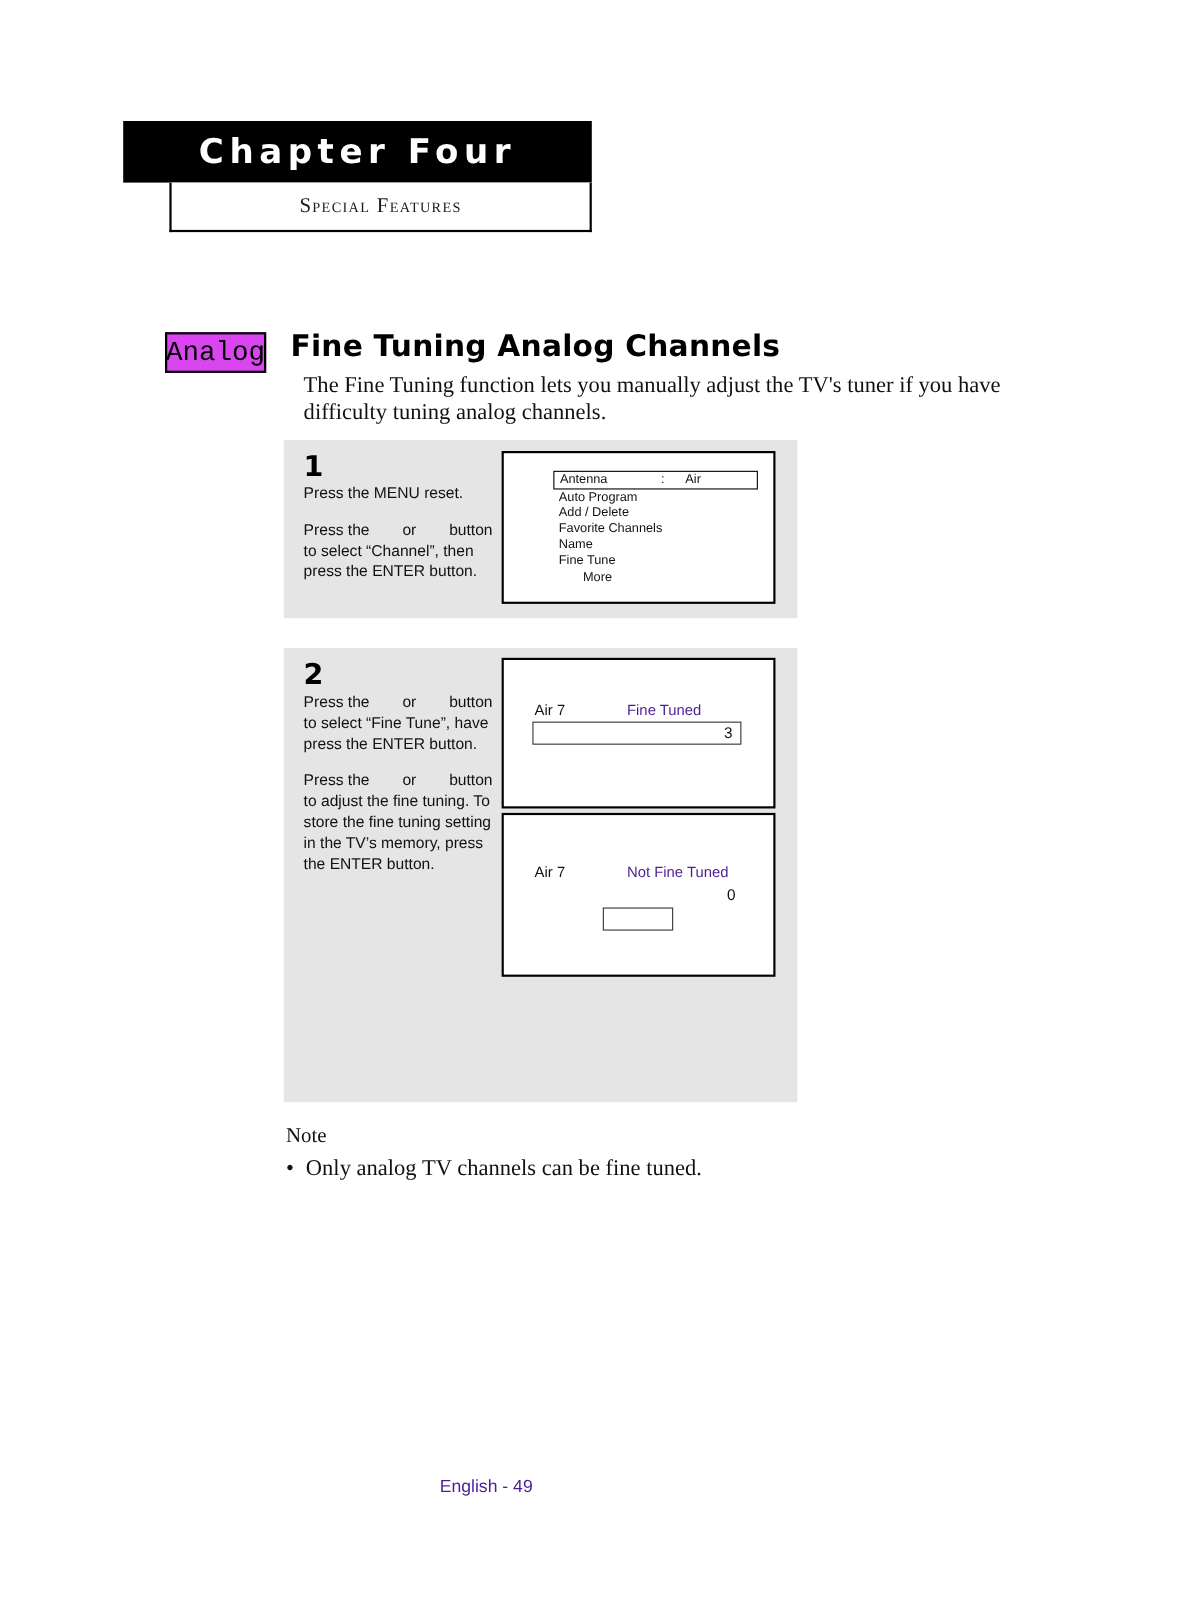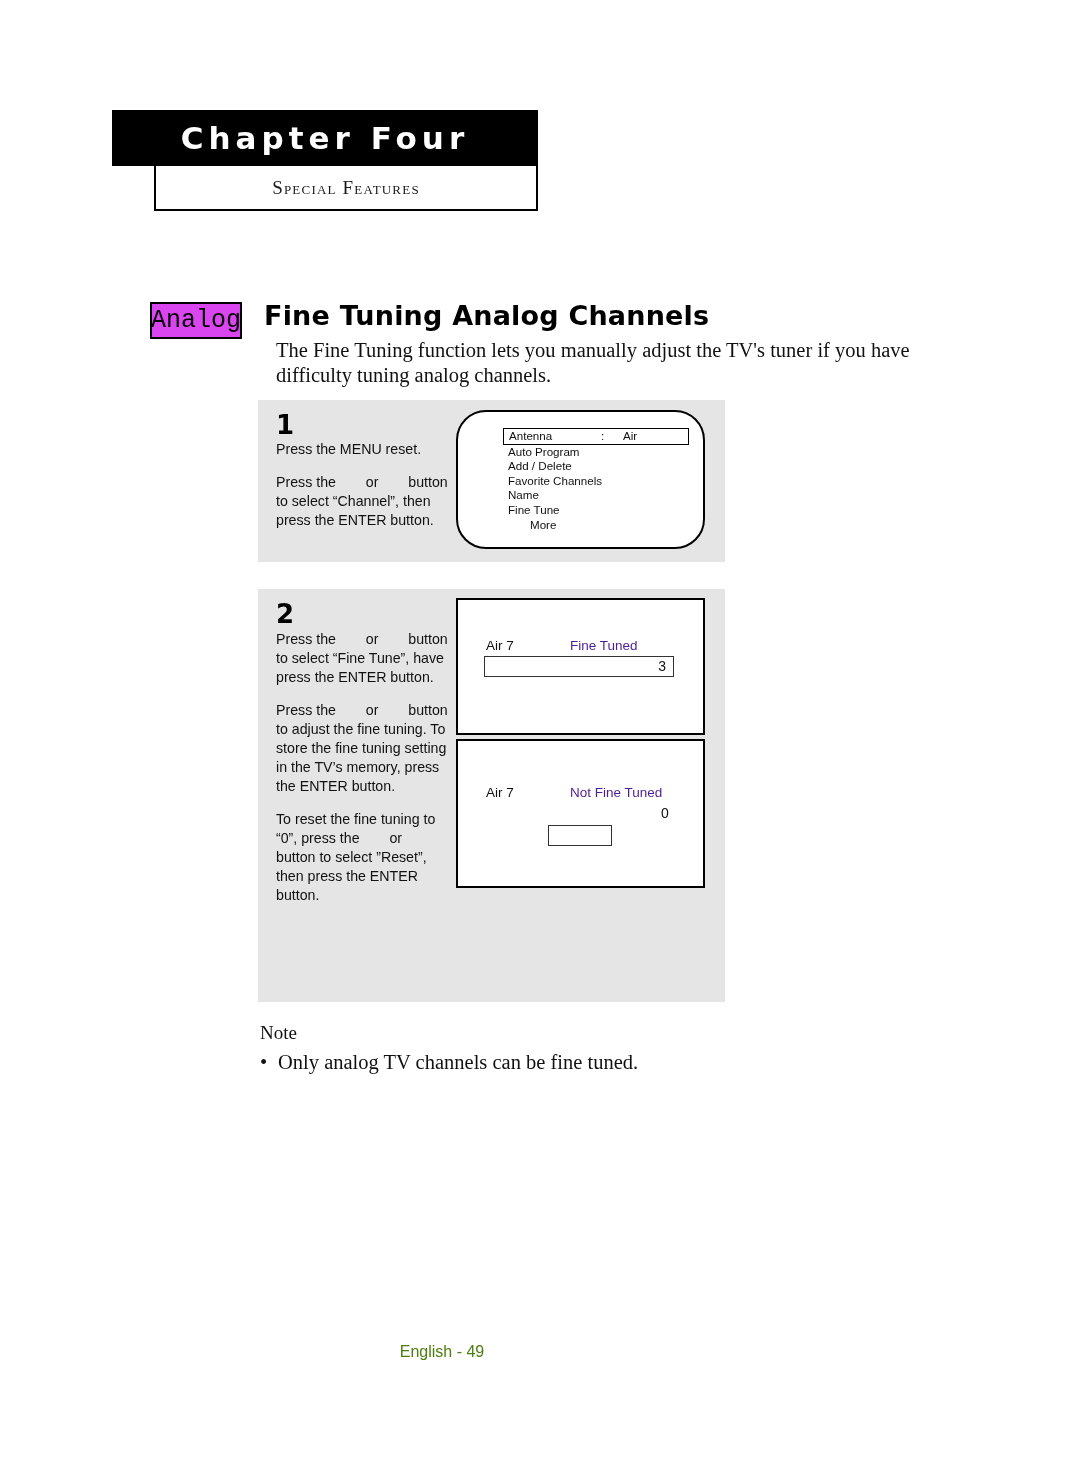--- a/index.html
+++ b/index.html
@@ -124,21 +124,21 @@
   .step-text p { margin: 0 0 14px 0; }
   .step-text p:last-child { margin-bottom: 0; }
   .gapglyph { display: inline-block; width: 22px; }
 
   
   .tv {
     position: absolute;
     border: 2px solid #000000;
     background: #ffffff;
   }
-  #tv-menu   { left: 456px; top: 410px; width: 245px; height: 135px; border-radius: 30px; }
+  #tv-menu   { left: 456px; top: 410px; width: 245px; height: 135px; }
   #tv-tuned  { left: 456px; top: 598px; width: 245px; height: 133px; }
   #tv-untuned{ left: 456px; top: 739px; width: 245px; height: 145px; }
 
   .menu-list {
     position: absolute;
     left: 50px;
     top: 16px;
     font-family: "Liberation Sans", sans-serif;
     font-size: 11.6px;
     line-height: 14.6px;
@@ -221,21 +221,21 @@
 
   
   .footer {
     position: absolute;
     left: 0;
     top: 1343px;
     width: 884px;
     text-align: center;
     font-family: "Liberation Sans", sans-serif;
     font-size: 16px;
-    color: #4d7c0f;
+    color: #4c1d95;
   }
 </style>
 </head>
 <body>
 
 <div class="chapter-header">
   <div class="chapter-bar">
     <span class="chapter-bar-text">Chapter Four</span>
   </div>
   <div class="chapter-sub">
@@ -279,23 +279,20 @@
 
 <div class="panel" id="panel-2">
   <div class="step-num" style="left:18px; top:10px;">2</div>
   <div class="step-text" style="left:18px; top:41px;">
     <p>
       <span>Press the </span><span class="gapglyph"></span><span> or </span><span class="gapglyph"></span><span> button to select “Fine Tune”, have press the ENTER button.</span>
     </p>
     <p>
       <span>Press the </span><span class="gapglyph"></span><span> or </span><span class="gapglyph"></span><span> button to adjust the fine tuning. To store the fine tuning setting in the TV’s memory, press the ENTER button.</span>
     </p>
-    <p>
-      <span>To reset the fine tuning to “0”, press the </span><span class="gapglyph"></span><span> or </span><span class="gapglyph"></span><span> button to select ”Reset”, then press the ENTER button.</span>
-    </p>
   </div>
 
   <div class="tv" id="tv-tuned" style="left:198px; top:9px;">
     <span class="tv-chan" id="tuned-chan">Air 7</span>
     <span class="tv-status" id="tuned-status">Fine Tuned</span>
     <div class="tv-valuebox" id="tuned-box">
       <span class="val">3</span>
     </div>
   </div>
 

